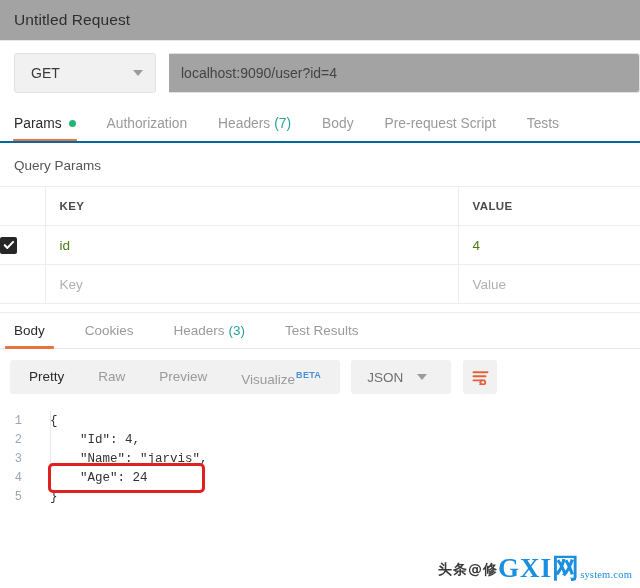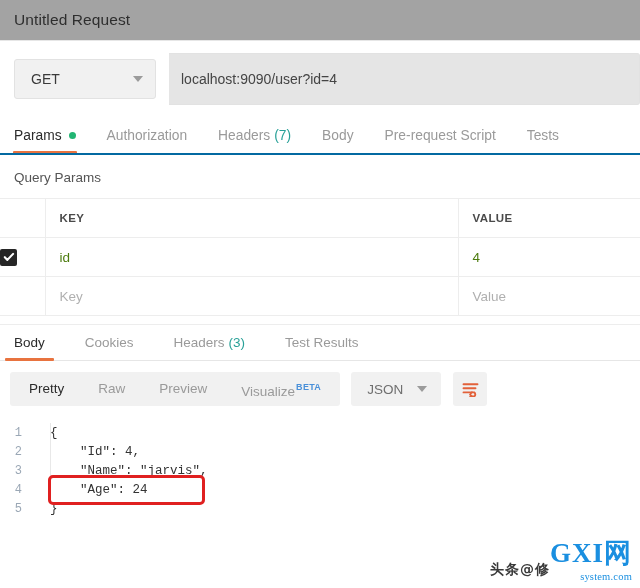--- a/index.html
+++ b/index.html
@@ -58,22 +58,22 @@
   .caret {
     width: 0;
     height: 0;
     border-left: 5px solid transparent;
     border-right: 5px solid transparent;
     border-top: 6px solid #9b9b9b;
     display: inline-block;
   }
   .url-input {
     flex: 1;
-    height: 52px;
-    background: #e5e5e5;
+    height: 40px;
+    background: #a3a3a3;
     border: 1px solid #e2e2e2;
     border-left: none;
     border-radius: 0 3px 3px 0;
     display: flex;
     align-items: center;
     padding: 0 12px;
     box-sizing: border-box;
     font-size: 14px;
     color: #444;
     margin-left: 13px;
@@ -236,21 +236,21 @@
     margin-left: 1px;
     letter-spacing: 0.3px;
   }
   .json-select {
     background: #f1f1f1;
     border-radius: 3px;
     height: 34px;
     display: flex;
     align-items: center;
     gap: 14px;
-    padding: 0 14px 0 16px;
+    padding: 0 24px 0 16px;
     margin-left: 11px;
     box-sizing: border-box;
     font-size: 13.5px;
     color: #6f6f6f;
     cursor: pointer;
   }
   .wrap-btn {
     background: #f1f1f1;
     border-radius: 3px;
     width: 34px;
@@ -319,37 +319,36 @@
   .wm-cn {
     font-family: "DejaVu Sans", sans-serif;
     font-size: 14px;
     color: #3a3a3a;
     font-weight: bold;
     letter-spacing: 1px;
     margin-bottom: 3px;
   }
   .wm-logo {
     display: flex;
-    flex-direction: column;
-    align-items: flex-end;
+    align-items: flex-start;
     line-height: 1;
   }
   .wm-top {
     font-family: "Liberation Serif", serif;
     font-size: 27px;
     font-weight: bold;
     color: #1a8fe0;
     letter-spacing: 1px;
     line-height: 0.95;
   }
   .wm-bot {
     font-family: "Liberation Serif", serif;
     font-size: 10.5px;
     color: #1a8fe0;
-    margin-top: 5px;
+    margin-top: 14px;
     letter-spacing: 0.2px;
   }
 </style>
 </head>
 <body>
 
 <div class="title-bar">
   <span class="req-title">Untitled Request</span>
 </div>
 

